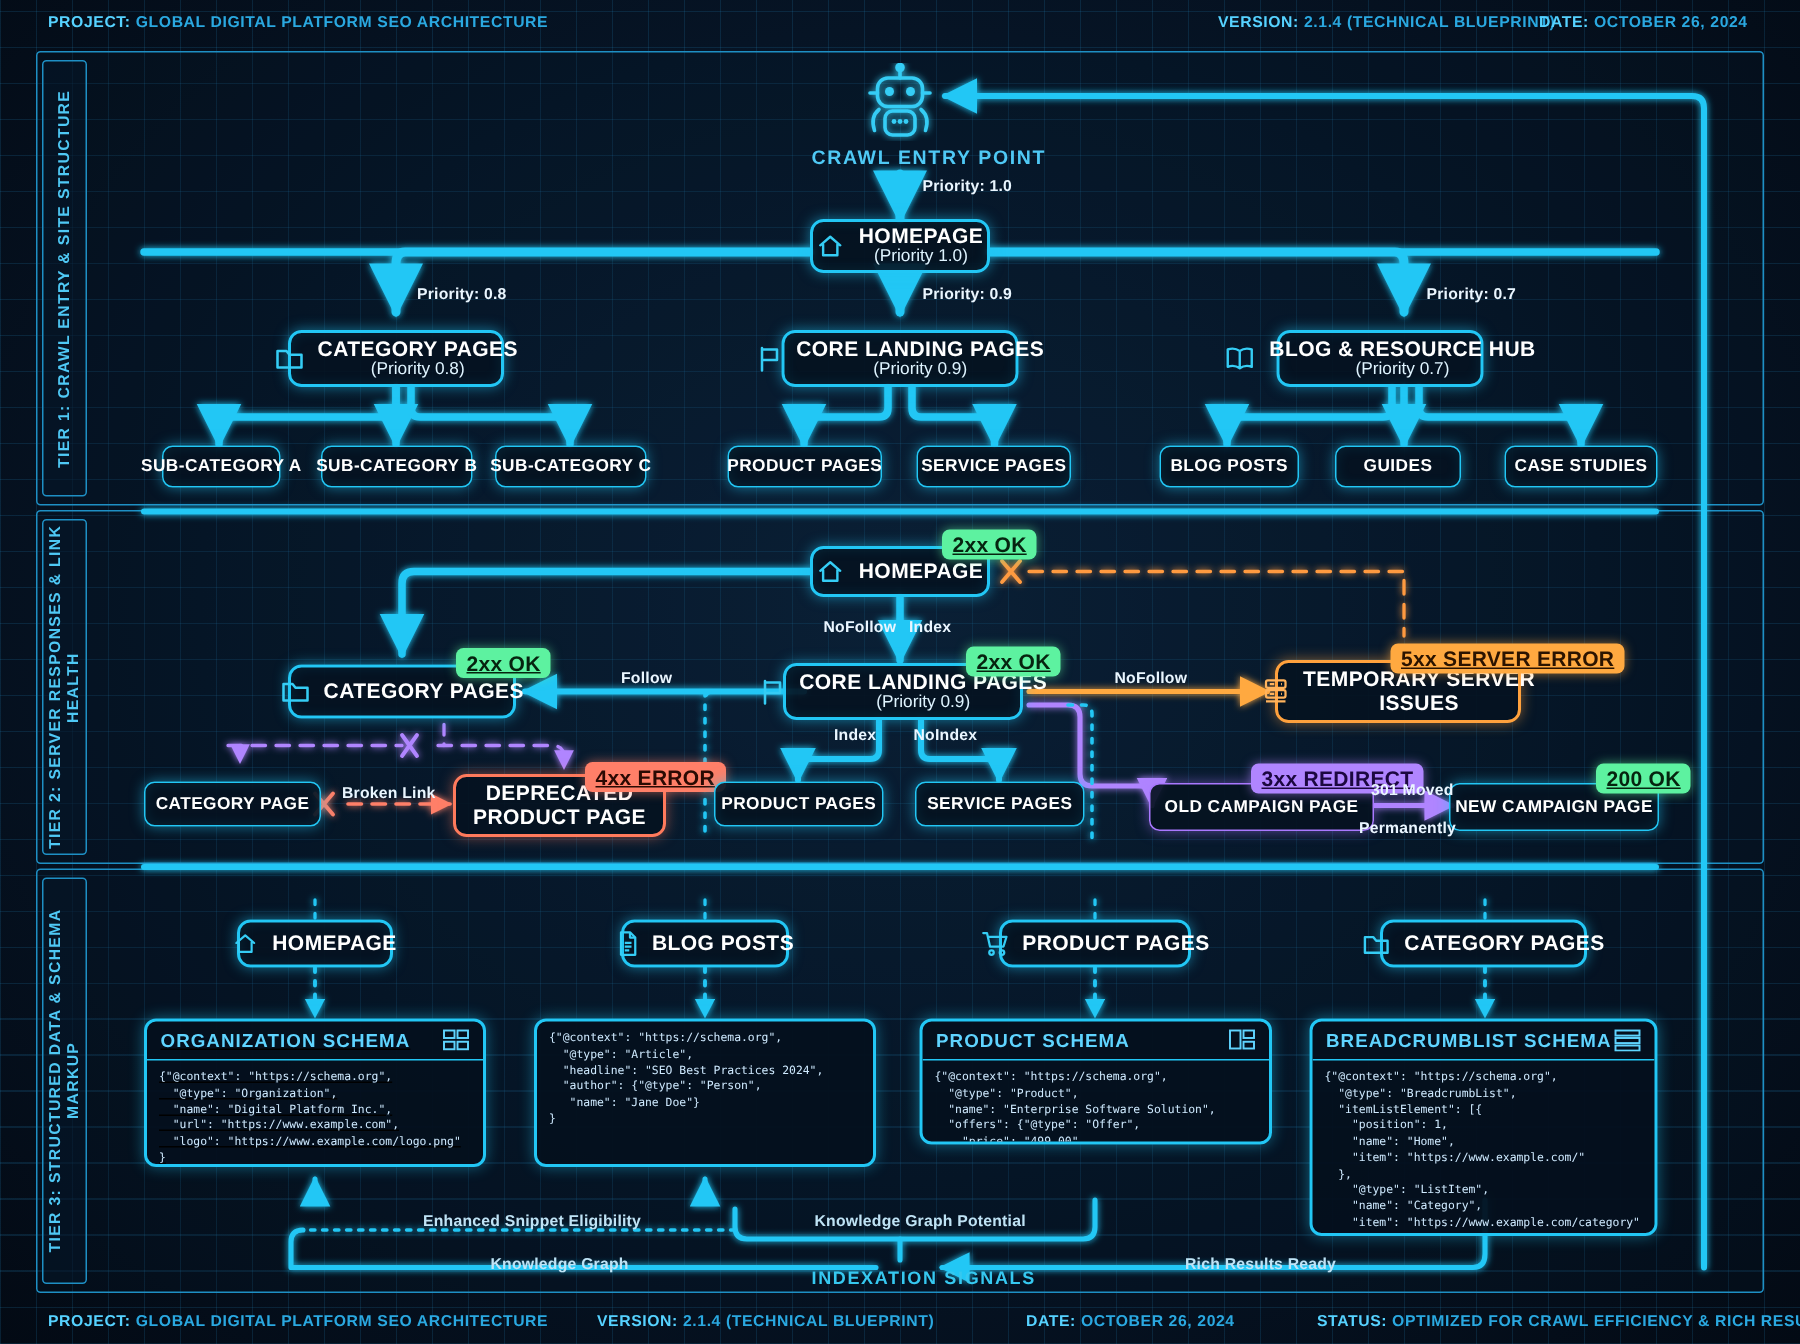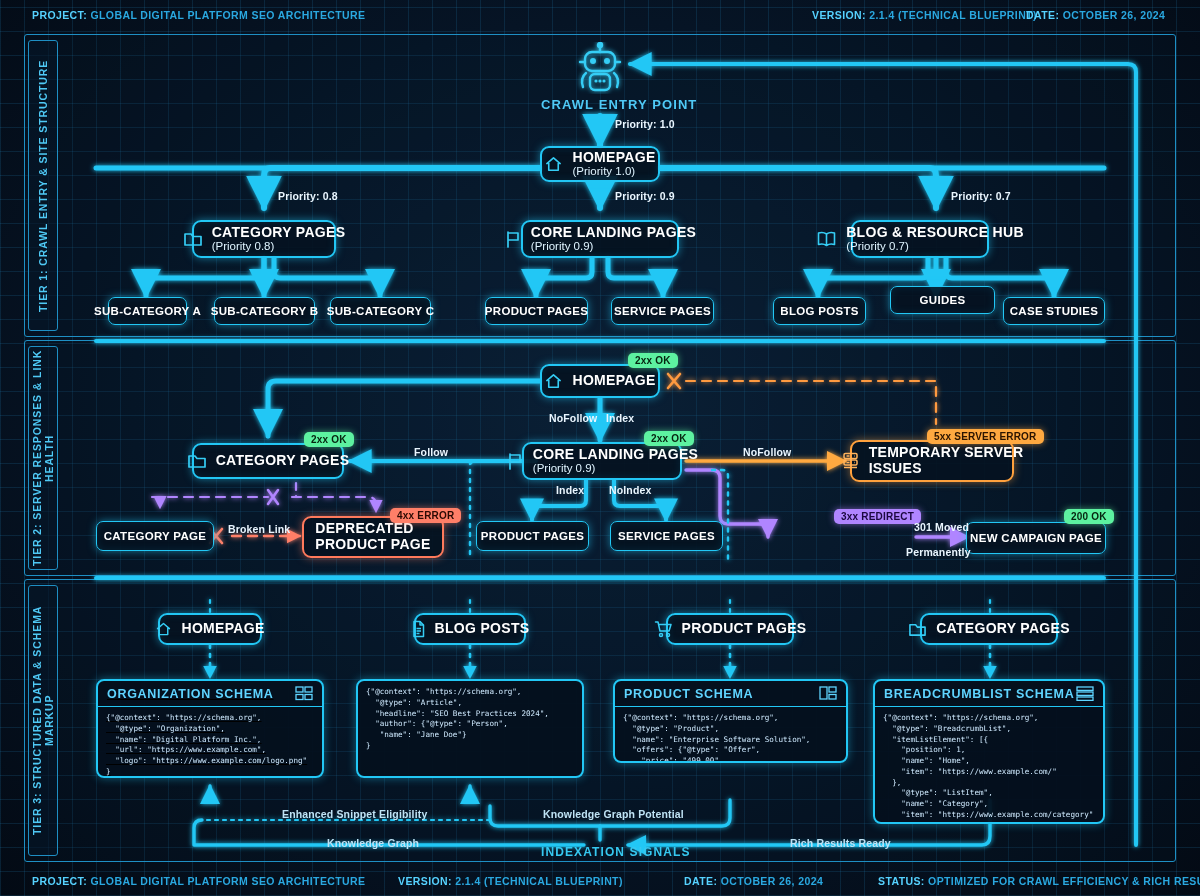--- a/index.html
+++ b/index.html
@@ -45,37 +45,37 @@
     writing-mode: vertical-rl; transform: rotate(180deg);
     text-align: center;
   }
 
   
   .node {
     position: absolute; display: flex; align-items: center; justify-content: center;
     gap: 9px; border: 2px solid #22c7f5; border-radius: 9px;
     background: rgba(5,18,33,.92);
     box-shadow: 0 0 9px rgba(34,199,245,.55), inset 0 0 9px rgba(34,199,245,.10);
-    color: #fff; text-align: left; padding: 0 10px;
+    color: #fff; text-align: center; padding: 0 10px;
   }
   .node .tt { display: flex; flex-direction: column; line-height: 1.12; }
   .node .t1 { font-size: 14px; font-weight: 700; letter-spacing: .3px; white-space: nowrap; }
   .node .t2 { font-size: 11.5px; font-weight: 400; color: #dff4ff; white-space: nowrap; }
   .node.small .t1 { font-size: 11.5px; }
   .node.small { border-width: 1.6px; border-radius: 7px; }
   .node.err   { border-color: #ff7a5c; box-shadow: 0 0 9px rgba(255,122,92,.5); }
   .node.warn  { border-color: #ffa13d; box-shadow: 0 0 9px rgba(255,161,61,.5); }
   .node.redir { border-color: #a978ff; box-shadow: 0 0 9px rgba(169,120,255,.5); }
   .node svg { flex: none; }
 
   
   .badge {
-    position: absolute; font-size: 10px; font-weight: 700;
+    position: absolute; font-size: 14px; font-weight: 700;
     padding: 2px 7px; border-radius: 5px; white-space: nowrap;
-    color: #06240f; letter-spacing: .2px;
+    color: #06240f; letter-spacing: .2px; text-decoration: underline;
   }
   .badge.ok   { background: #5df2a0; box-shadow: 0 0 7px rgba(93,242,160,.6); }
   .badge.e4   { background: #ff7f68; color: #2b0a03; box-shadow: 0 0 7px rgba(255,127,104,.6); }
   .badge.e5   { background: #ffa940; color: #2b1400; box-shadow: 0 0 7px rgba(255,169,64,.6); }
   .badge.rd   { background: #b085ff; color: #1c0840; box-shadow: 0 0 7px rgba(176,133,255,.6); }
 
   
   .elabel {
     position: absolute; font-size: 10.5px; font-weight: 700; color: #eaf6ff;
     white-space: nowrap; letter-spacing: .15px;
@@ -336,21 +336,21 @@
   <div class="node small" style="left:611px; top:297px; width:103px; height:28px;">
       <div class="tt">
         <span class="t1">SERVICE PAGES</span>
       </div>
     </div>
   <div class="node small" style="left:773px; top:297px; width:93px; height:28px;">
       <div class="tt">
         <span class="t1">BLOG POSTS</span>
       </div>
     </div>
-  <div class="node small" style="left:890px; top:286px; width:105px; height:28px;">
+  <div class="node small" style="left:890px; top:297px; width:84px; height:28px;">
       <div class="tt">
         <span class="t1">GUIDES</span>
       </div>
     </div>
   <div class="node small" style="left:1003px; top:297px; width:102px; height:28px;">
       <div class="tt">
         <span class="t1">CASE STUDIES</span>
       </div>
     </div>
 
@@ -419,20 +419,25 @@
     <div class="tt">
         <span class="t1">PRODUCT PAGES</span>
       </div>
   </div>
   <div class="node small" style="left:610px; top:521px; width:113px; height:30px;">
     <div class="tt">
         <span class="t1">SERVICE PAGES</span>
       </div>
   </div>
 
+  <div class="node small redir" style="left:766px; top:522px; width:150px; height:32px;">
+    <div class="tt">
+        <span class="t1">OLD CAMPAIGN PAGE</span>
+      </div>
+  </div>
   <div class="badge rd" style="left:834px; top:509px;">3xx REDIRECT</div>
 
   <div class="node small" style="left:966px; top:522px; width:140px; height:32px;">
     <div class="tt">
         <span class="t1">NEW CAMPAIGN PAGE</span>
       </div>
   </div>
   <div class="badge ok" style="left:1064px; top:509px;">200 OK</div>
 
   <div class="elabel" style="left:549px; top:412px;">NoFollow</div>

